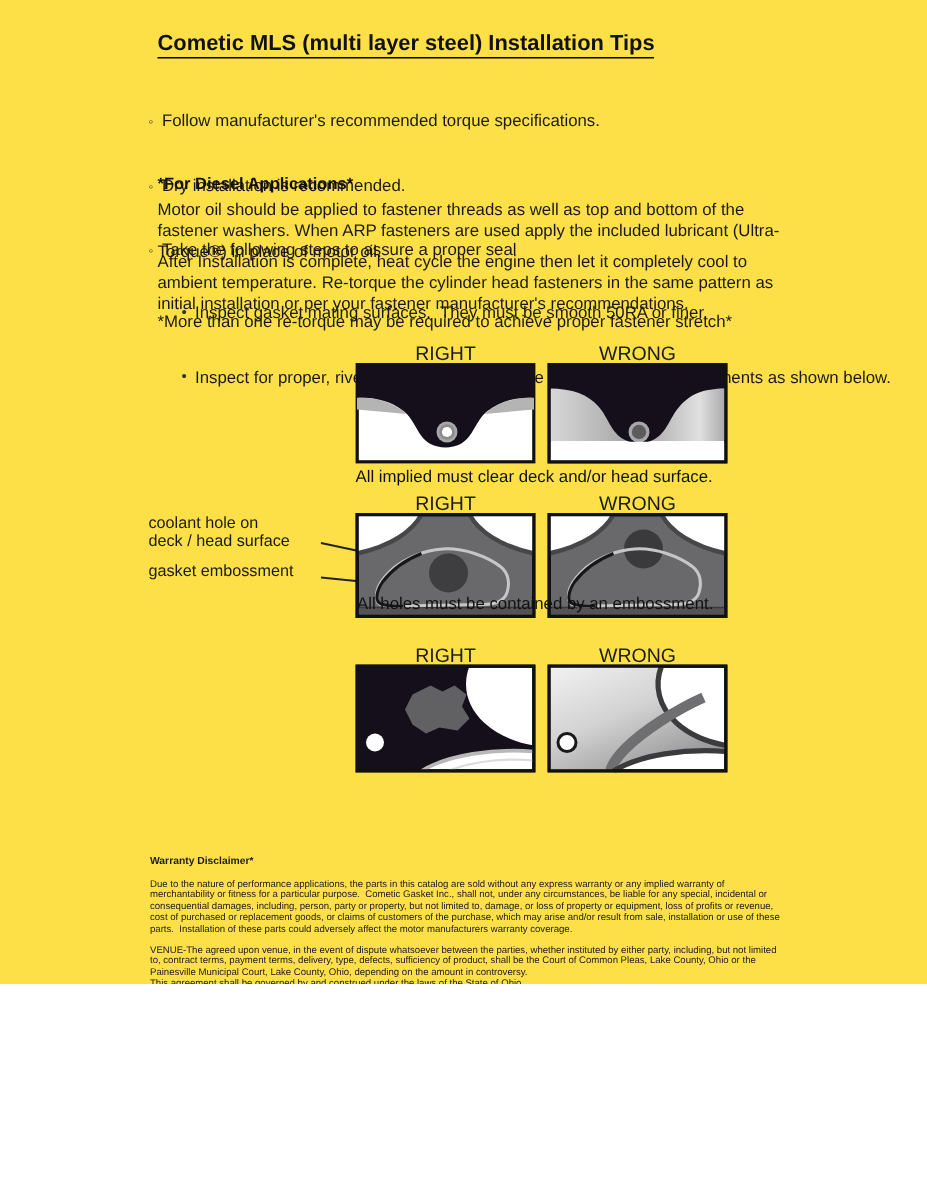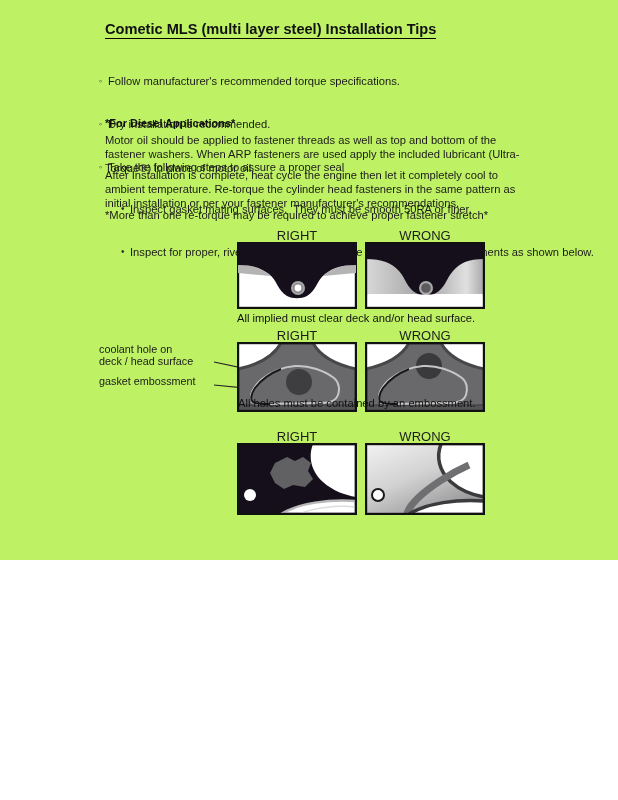--- a/index.html
+++ b/index.html
@@ -1,16 +1,16 @@
 <!DOCTYPE html>
 <html><head>
 <meta charset="utf-8">
 <style>
   html,body{margin:0;padding:0;background:#fff;}
-  #page{position:relative;width:618px;height:560px;background:#bef264;overflow:hidden;
+  #page{position:relative;width:618px;height:656px;background:#fde047;overflow:hidden;
         font-family:"Liberation Sans","DejaVu Sans",sans-serif;color:#1a1a1a;}
 
   .abs{position:absolute;}
 
   .title{left:105px;top:21px;font-size:14.6px;font-weight:bold;color:#111;
          border-bottom:1.7px solid #000;padding-bottom:1px;display:inline-block;}
 
   .bullets{left:99px;top:46px;font-size:11.2px;line-height:14.2px;color:#1a1a1a;white-space:pre-wrap;}
   .b-row{display:flex;}
   .b-mark{width:9px;font-size:9px;line-height:14.2px;color:#333;flex:none;}

